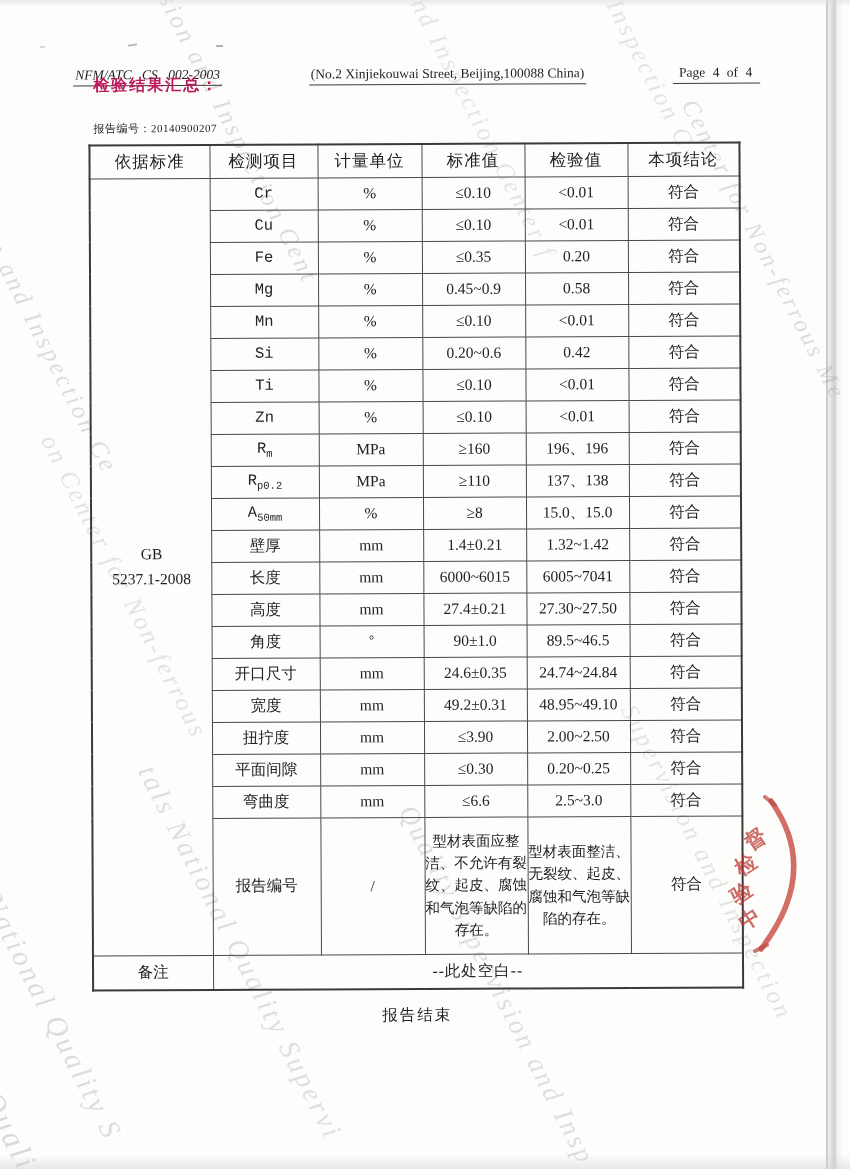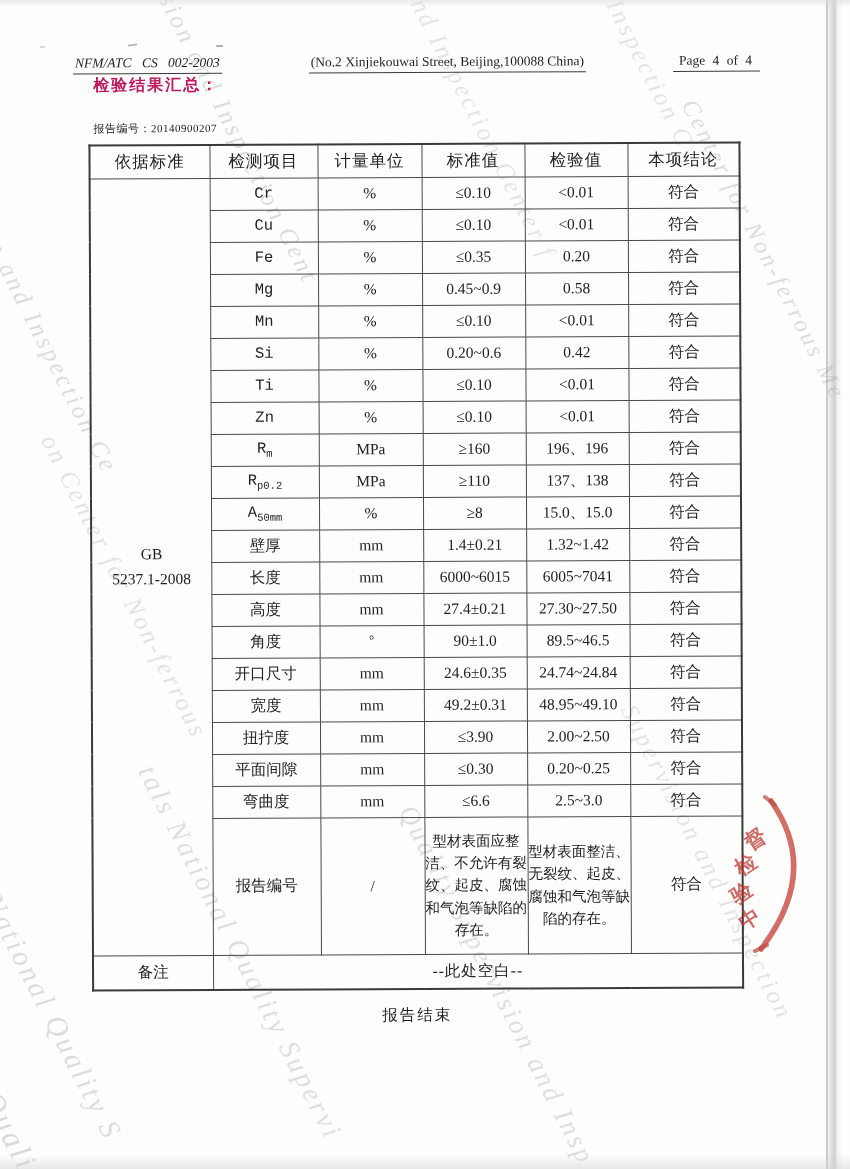--- a/index.html
+++ b/index.html
@@ -43,21 +43,21 @@
   .wm-9{left:640px;top:700px;font-size:25px;color:rgba(158,158,158,.27);}
   .wm-10{left:-35px;top:1005px;font-size:31px;color:rgba(148,148,148,.34);}
 
   
   .sheet{position:absolute;inset:0;z-index:3;transform:rotate(-0.25deg);transform-origin:420px 500px;}
 
   .hdr{position:absolute;left:75px;top:54px;width:687px;display:flex;
        justify-content:space-between;align-items:flex-end;font-size:13.5px;}
   .hdr span{border-bottom:1.6px solid #3c3c3c;padding:0 2px 2px 2px;}
   .hdr .doc-code{word-spacing:7px;font-style:italic;}
-  .hdr .page-label{word-spacing:4px;padding-right:8px;padding-left:6px;}
+  .hdr .page-label{word-spacing:4px;padding-right:8px;padding-left:6px;margin-top:12px;}
 
   .sec-title{position:absolute;left:95px;top:74px;font-size:16px;font-weight:bold;
              letter-spacing:2px;color:#be185d;}
   .report-line{position:absolute;left:95px;top:120px;font-size:11px;letter-spacing:.5px;}
 
   table.rpt{position:absolute;left:90px;top:143px;width:650px;
     border-collapse:collapse;table-layout:fixed;
     font-size:15.5px;color:#222;}
   table.rpt td,table.rpt th{border:1px solid #4a4a4a;text-align:center;
     vertical-align:middle;padding:0;font-weight:normal;overflow:hidden;}

